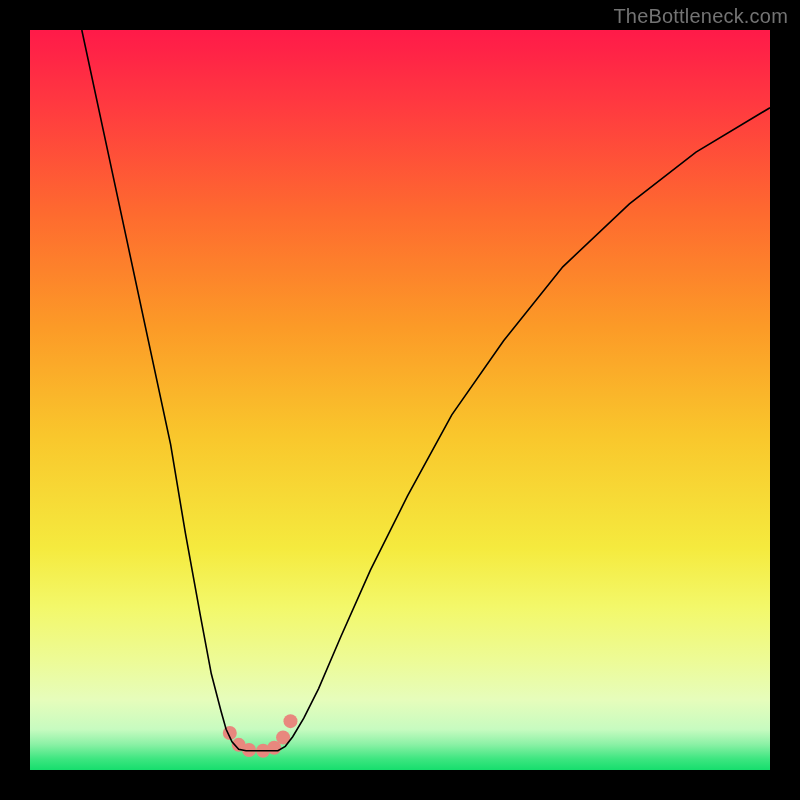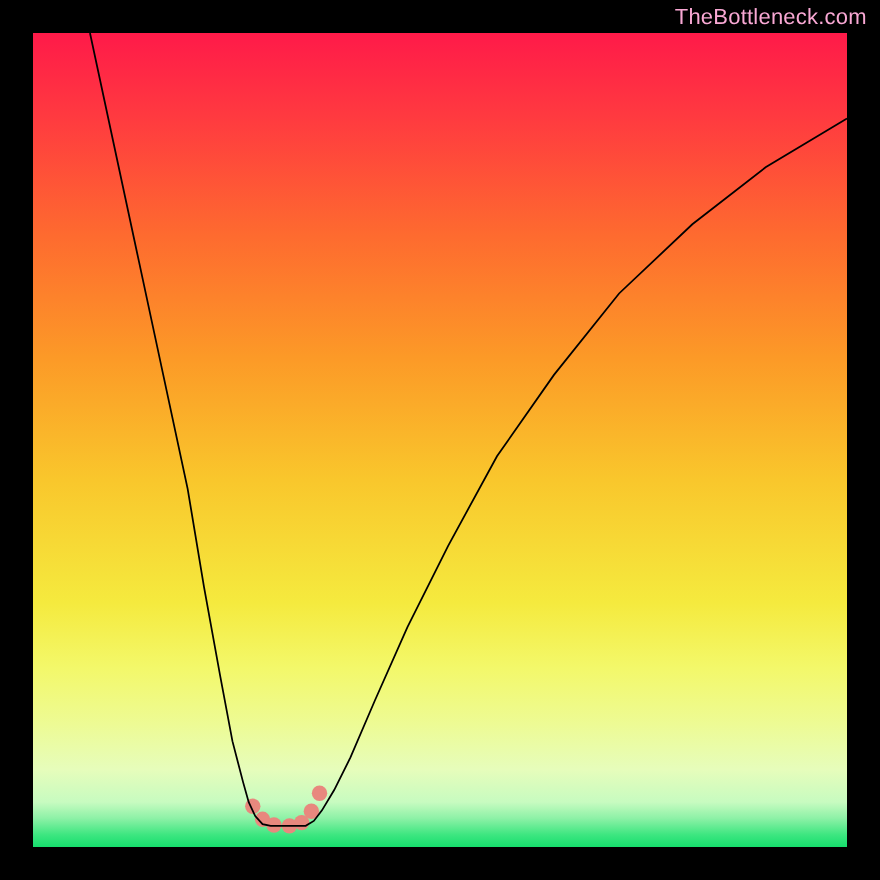--- a/index.html
+++ b/index.html
@@ -27,21 +27,21 @@
     overflow: hidden;
   }
   .gradient {
     position: absolute;
     inset: 0;
   }
   .watermark {
     position: absolute;
     top: 5px;
     right: 12px;
-    color: #f9a8d4;
+    color: #737373;
     font-size: 20px;
     letter-spacing: 0.2px;
   }
   svg.curve {
     position: absolute;
     inset: 0;
   }
 </style>
 </head>
 <body>

